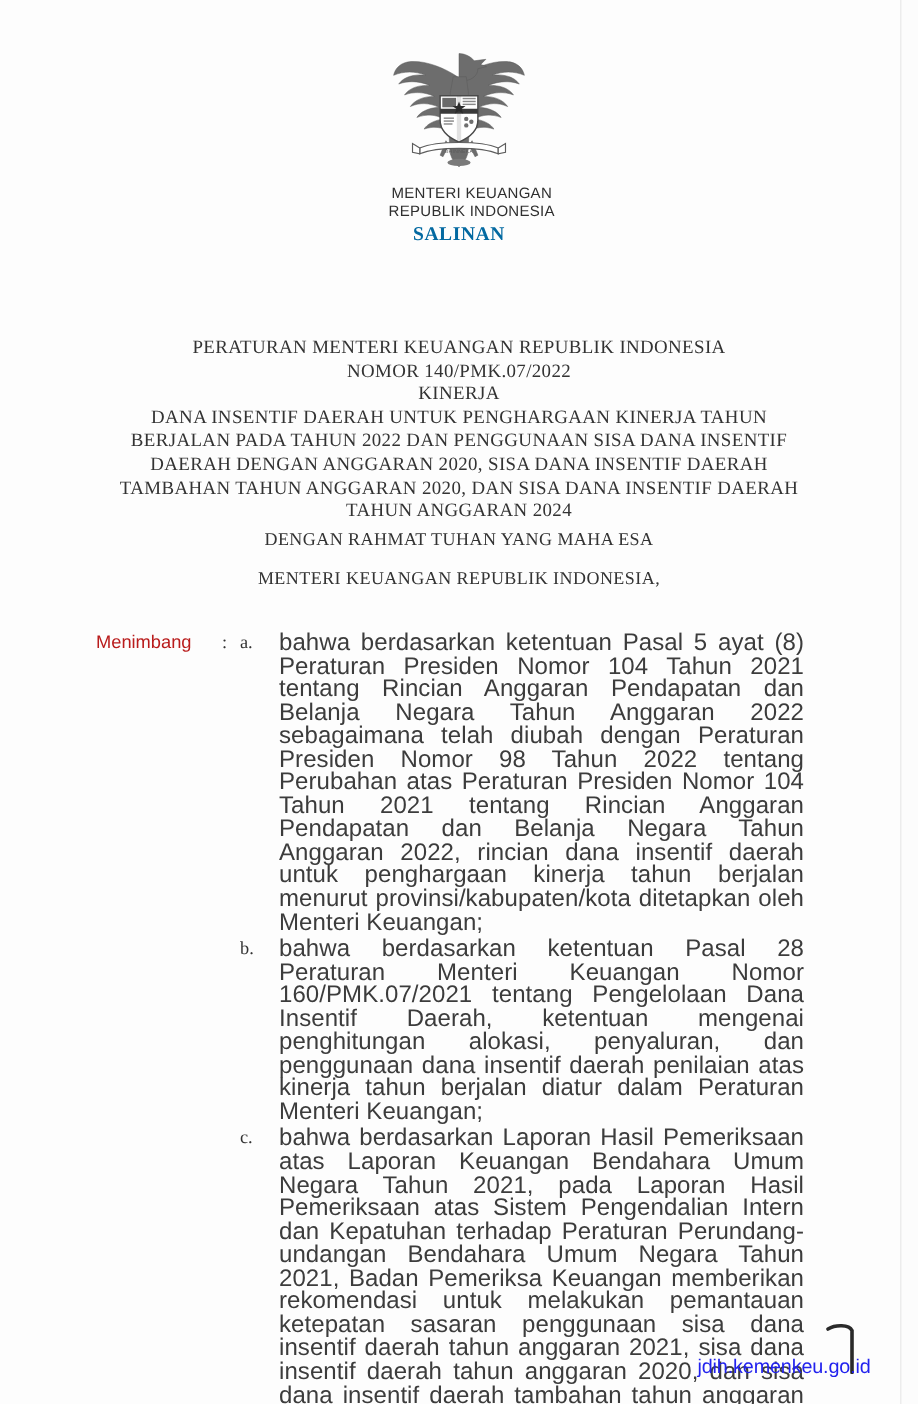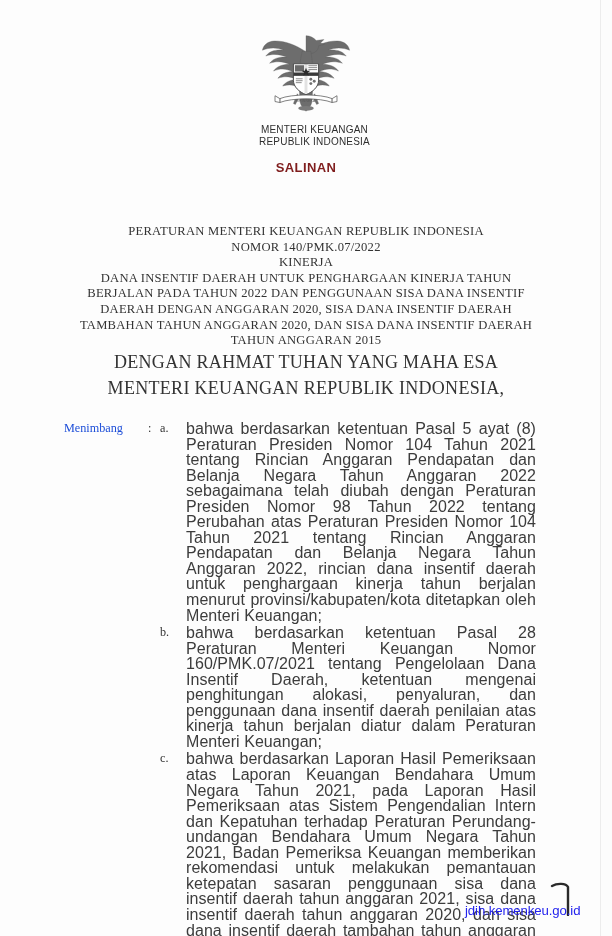--- a/index.html
+++ b/index.html
@@ -51,27 +51,27 @@
   .ministry-line {
     font-family: "Liberation Sans", sans-serif;
     font-weight: normal;
     font-size: 10px;
     letter-spacing: 0.2px;
     line-height: 11.5px;
     color: #2f2f2f;
     margin-left: 17px;
   }
   .salinan {
-    font-family: Liberation Sans, sans-serif;
+    font-family: Liberation Serif, serif;
     font-weight: bold;
     font-size: 13px;
     letter-spacing: 0.4px;
     line-height: 16px;
-    color: #7f1d1d;
-    margin-top: 13px;
+    color: #0369a1;
+    margin-top: 1px;
   }
 
   
   .title-block {
     position: absolute;
     top: 224px;
     left: 56px;
     width: 500px;
     text-align: center;
     font-family: "Liberation Serif", serif;
@@ -85,21 +85,21 @@
     text-align: center;
   }
 
   
   .opening {
     position: absolute;
     left: 56px;
     width: 500px;
     text-align: center;
     font-family: "Liberation Serif", serif;
-    font-size: 18px;
+    font-size: 12px;
     letter-spacing: 0.3px;
     color: #333333;
   }
   .opening.l1 { top: 352px; }
   .opening.l2 { top: 378px; }
 
   
   .considering {
     position: absolute;
     top: 421px;
@@ -107,24 +107,24 @@
     width: 472px;
   }
   .row {
     display: flex;
     align-items: flex-start;
     margin-bottom: 2px;
   }
   .label-col {
     width: 84px;
     flex: 0 0 84px;
-    font-family: Liberation Serif, serif;
+    font-family: Liberation Sans, sans-serif;
     font-size: 12.2px;
     line-height: 15.6px;
-    color: #1d4ed8;
+    color: #b91c1c;
   }
   .colon-col {
     width: 12px;
     flex: 0 0 12px;
     font-family: "Liberation Serif", serif;
     font-size: 12.2px;
     line-height: 15.6px;
     color: #333333;
   }
   .marker-col {
@@ -240,21 +240,21 @@
   </div>
 
   <div class="title-block">
     <div>PERATURAN MENTERI KEUANGAN REPUBLIK INDONESIA</div>
     <div>NOMOR 140/PMK.07/2022</div>
     <div>KINERJA</div>
     <div>DANA INSENTIF DAERAH UNTUK PENGHARGAAN KINERJA TAHUN</div>
     <div>BERJALAN PADA TAHUN 2022 DAN PENGGUNAAN SISA DANA INSENTIF</div>
     <div>DAERAH DENGAN ANGGARAN 2020, SISA DANA INSENTIF DAERAH</div>
     <div>TAMBAHAN TAHUN ANGGARAN 2020, DAN SISA DANA INSENTIF DAERAH</div>
-    <div>TAHUN ANGGARAN 2015</div>
+    <div>TAHUN ANGGARAN 2024</div>
   </div>
 
   <div class="opening l1">DENGAN RAHMAT TUHAN YANG MAHA ESA</div>
   <div class="opening l2">MENTERI KEUANGAN REPUBLIK INDONESIA,</div>
 
   <div class="considering">
 
     <div class="row">
       <div class="label-col">Menimbang</div>
       <div class="colon-col">:</div>

